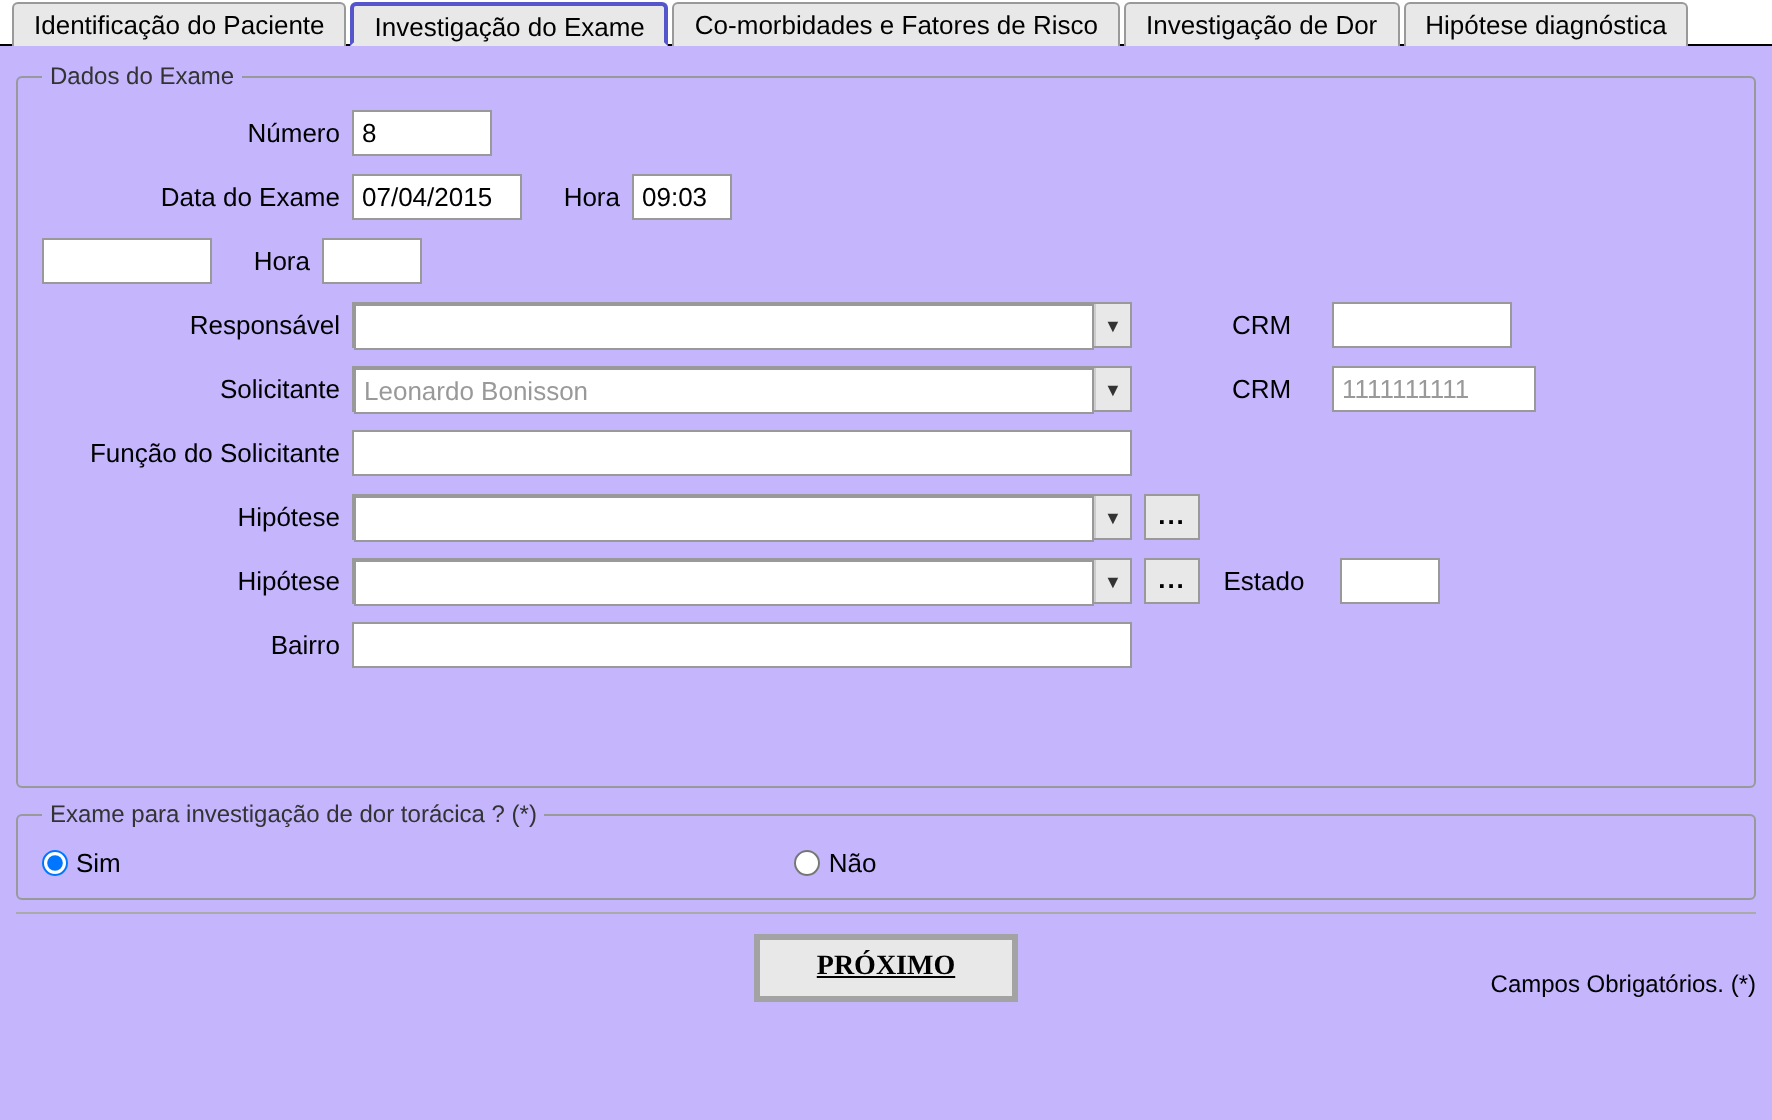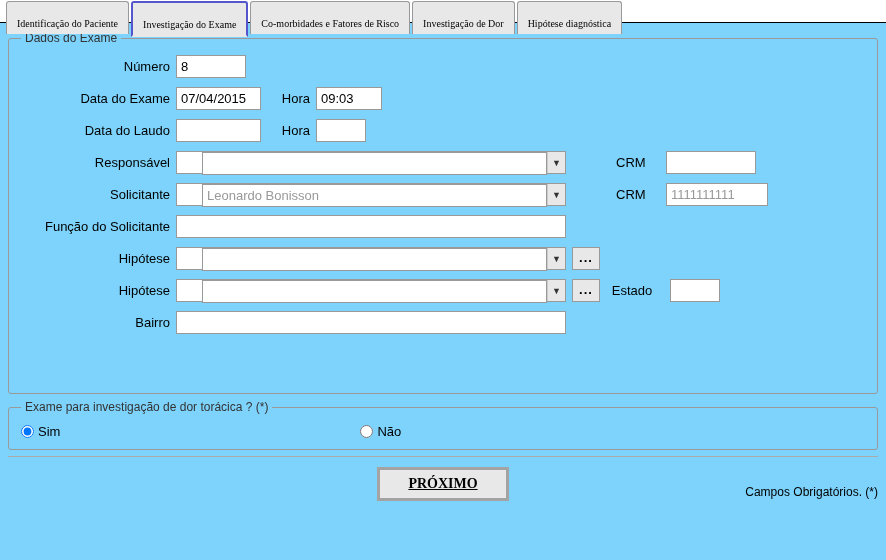--- a/index.html
+++ b/index.html
@@ -15,40 +15,39 @@
       height: 560px;
     }
     .tabs {
       display: flex;
       padding: 0 6px;
       border-bottom: 1px solid #000;
       position: relative;
       height: 23px;
     }
     .tab {
-      padding: 16px 10px;
-      font-size: 10px;
+      padding: 3px 10px;
+      font-size: 13px;
       border: 1px solid #999;
       border-bottom: none;
       background: #e8e8e8;
       margin-right: 2px;
       border-radius: 3px 3px 0 0;
       position: relative;
       top: 1px;
       cursor: pointer;
-      font-family: Liberation Serif, serif;
     }
     .tab.active {
       border: 2px solid #5555cc;
       border-bottom: 2px solid #e8e8e8;
       background: #e8e8e8;
       z-index: 2;
     }
     .content {
-      background: #7dd3fc;
+      background: #c4b5fd;
       padding: 8px;
       height: 537px;
     }
     fieldset {
       border: 1px solid #999;
       border-radius: 3px;
       padding: 10px 12px 10px 12px;
       margin-bottom: 6px;
     }
     legend {
@@ -88,21 +87,20 @@
       background: #fff;
       align-items: stretch;
     }
     .combo-text {
       flex: 1;
       border: none;
       padding: 2px 4px;
       font-size: 13px;
       background: transparent;
       font-family: Arial, sans-serif;
-      margin-left: 25px;
     }
     .combo-btn {
       width: 18px;
       border-left: 1px solid #ccc;
       background: #e8e8e8;
       display: flex;
       align-items: center;
       justify-content: center;
       cursor: pointer;
       font-size: 9px;
@@ -121,20 +119,21 @@
       padding-bottom: 2px;
     }
     .crm-label {
       width: 50px;
       text-align: left;
       margin-left: 50px;
     }
     .radio-section {
       display: flex;
       align-items: flex-start;
+      gap: 37px;
     }
     .radio-item {
       display: flex;
       align-items: center;
       margin-right: 300px;
     }
     .radio-item input {
       margin-right: 4px;
     }
     .bottom-bar {
@@ -189,25 +188,24 @@
 
     <div class="row">
       <span class="label label-main">Número</span>
       <input type="text" style="width: 70px;" value="8">
     </div>
 
     <div class="row">
       <span class="label label-main">Data do Exame</span>
       <input type="text" style="width: 85px;" value="07/04/2015">
       <span class="label" style="width:55px">Hora</span>
-      <input type="text" style="width: 66px;" value="09:03">
-    </div>
-
-    <div class="row">
-      <span class="label label-main">Data do Laudo</span>
+      <input type="text" style="width: 50px;" value="09:03">
+    </div>
+
+    <div class="row">
       <input type="text" style="width: 85px;" value="">
       <span class="label" style="width:55px">Hora</span>
       <input type="text" style="width: 50px;" value="">
     </div>
 
     <div class="row">
       <span class="label label-main">Responsável</span>
       <div class="combo" style="width:390px">
         <input class="combo-text" type="text" value="" style="">
         <div class="combo-btn">▼</div>

